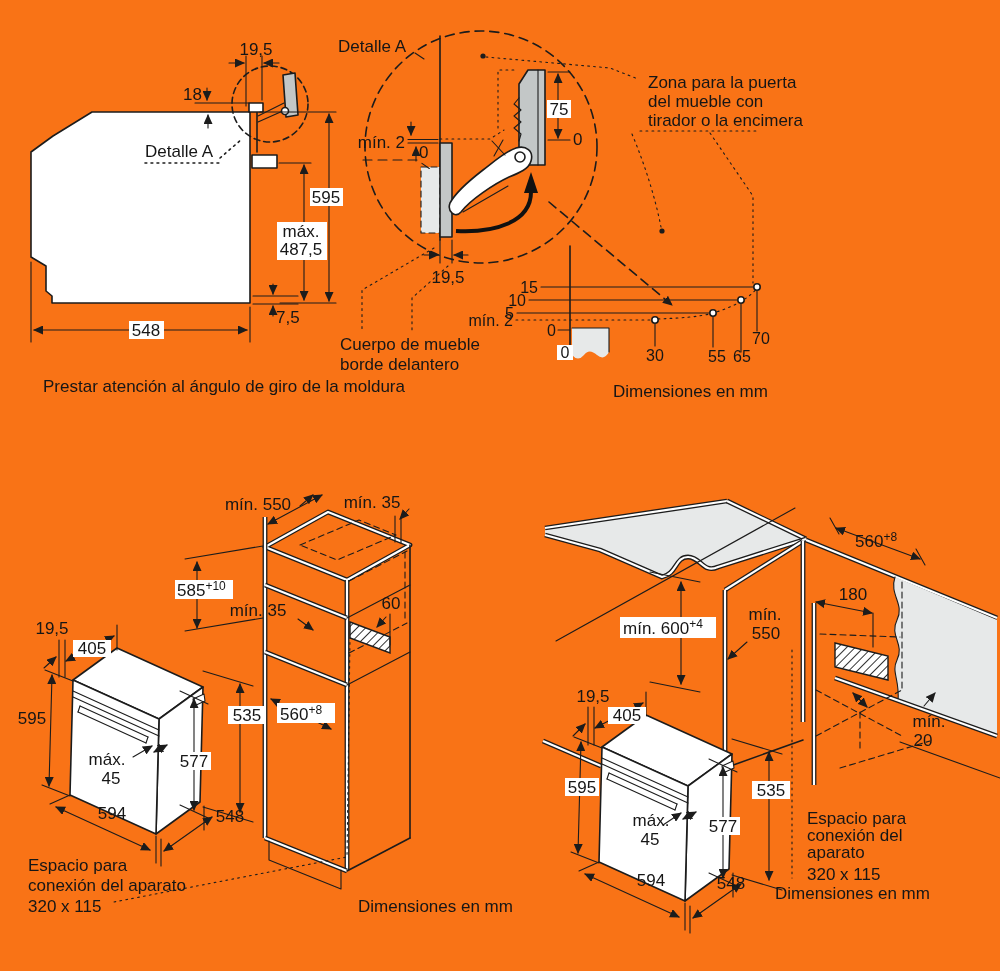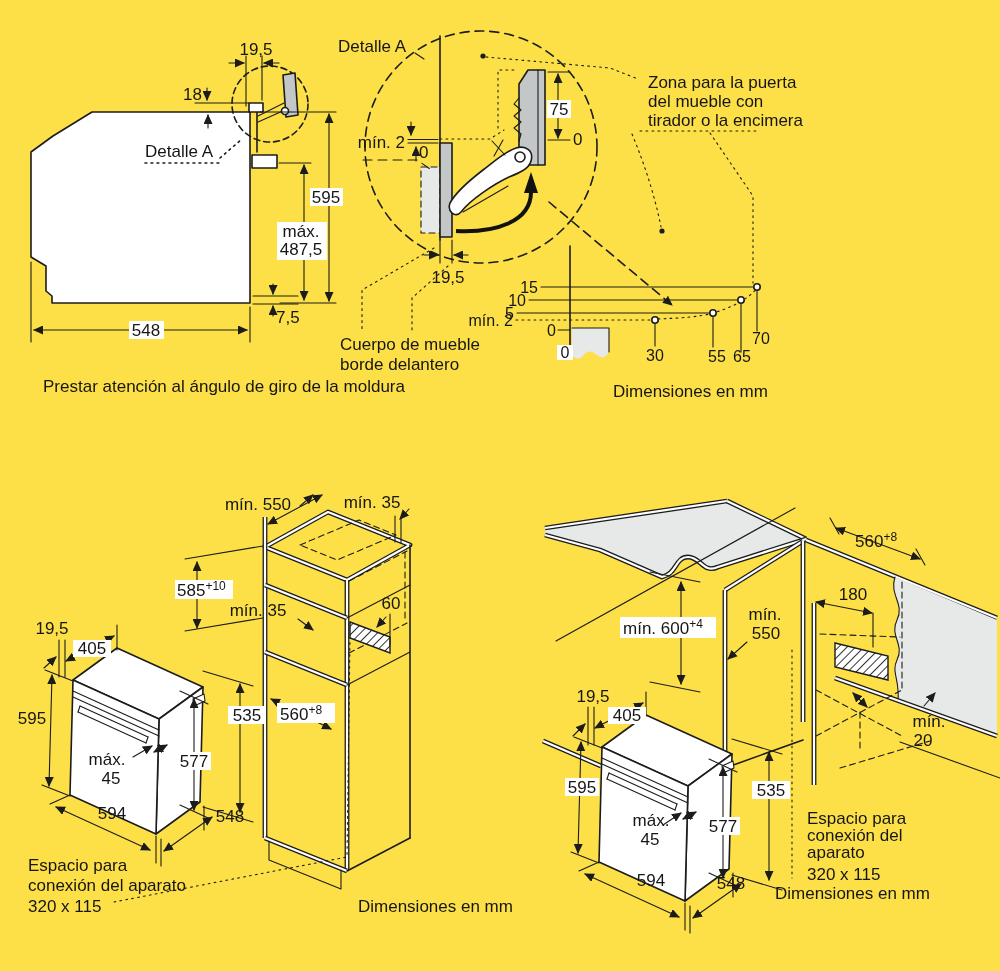--- a/index.html
+++ b/index.html
@@ -1,16 +1,16 @@
 <!DOCTYPE html>
 <html><head>
 <meta charset="utf-8">
 <style>
   html,body{margin:0;padding:0;background:#fff;}
-  #stage{position:relative;width:1000px;height:971px;background:#fde047;overflow:hidden;}
+  #stage{position:relative;width:1000px;height:971px;background:#f97316;overflow:hidden;}
   svg{position:absolute;left:0;top:0;}
   .ln{stroke:#1c1c1c;stroke-width:1.6;fill:none;stroke-linecap:round;stroke-linejoin:round;}
   .thin{stroke-width:1.1;}
   .wf{fill:#ffffff;}
   .gray{fill:#c3c7c7;}
   .lgray{fill:#e7e9e9;}
   .dsh{stroke-dasharray:9,6;}
   .dsh2{stroke-dasharray:6,4;}
   .dot{stroke-dasharray:1.8,4.2;stroke-linecap:round;}
   .dbl{stroke:#1c1c1c;stroke-width:4.8;fill:none;stroke-linejoin:round;}

